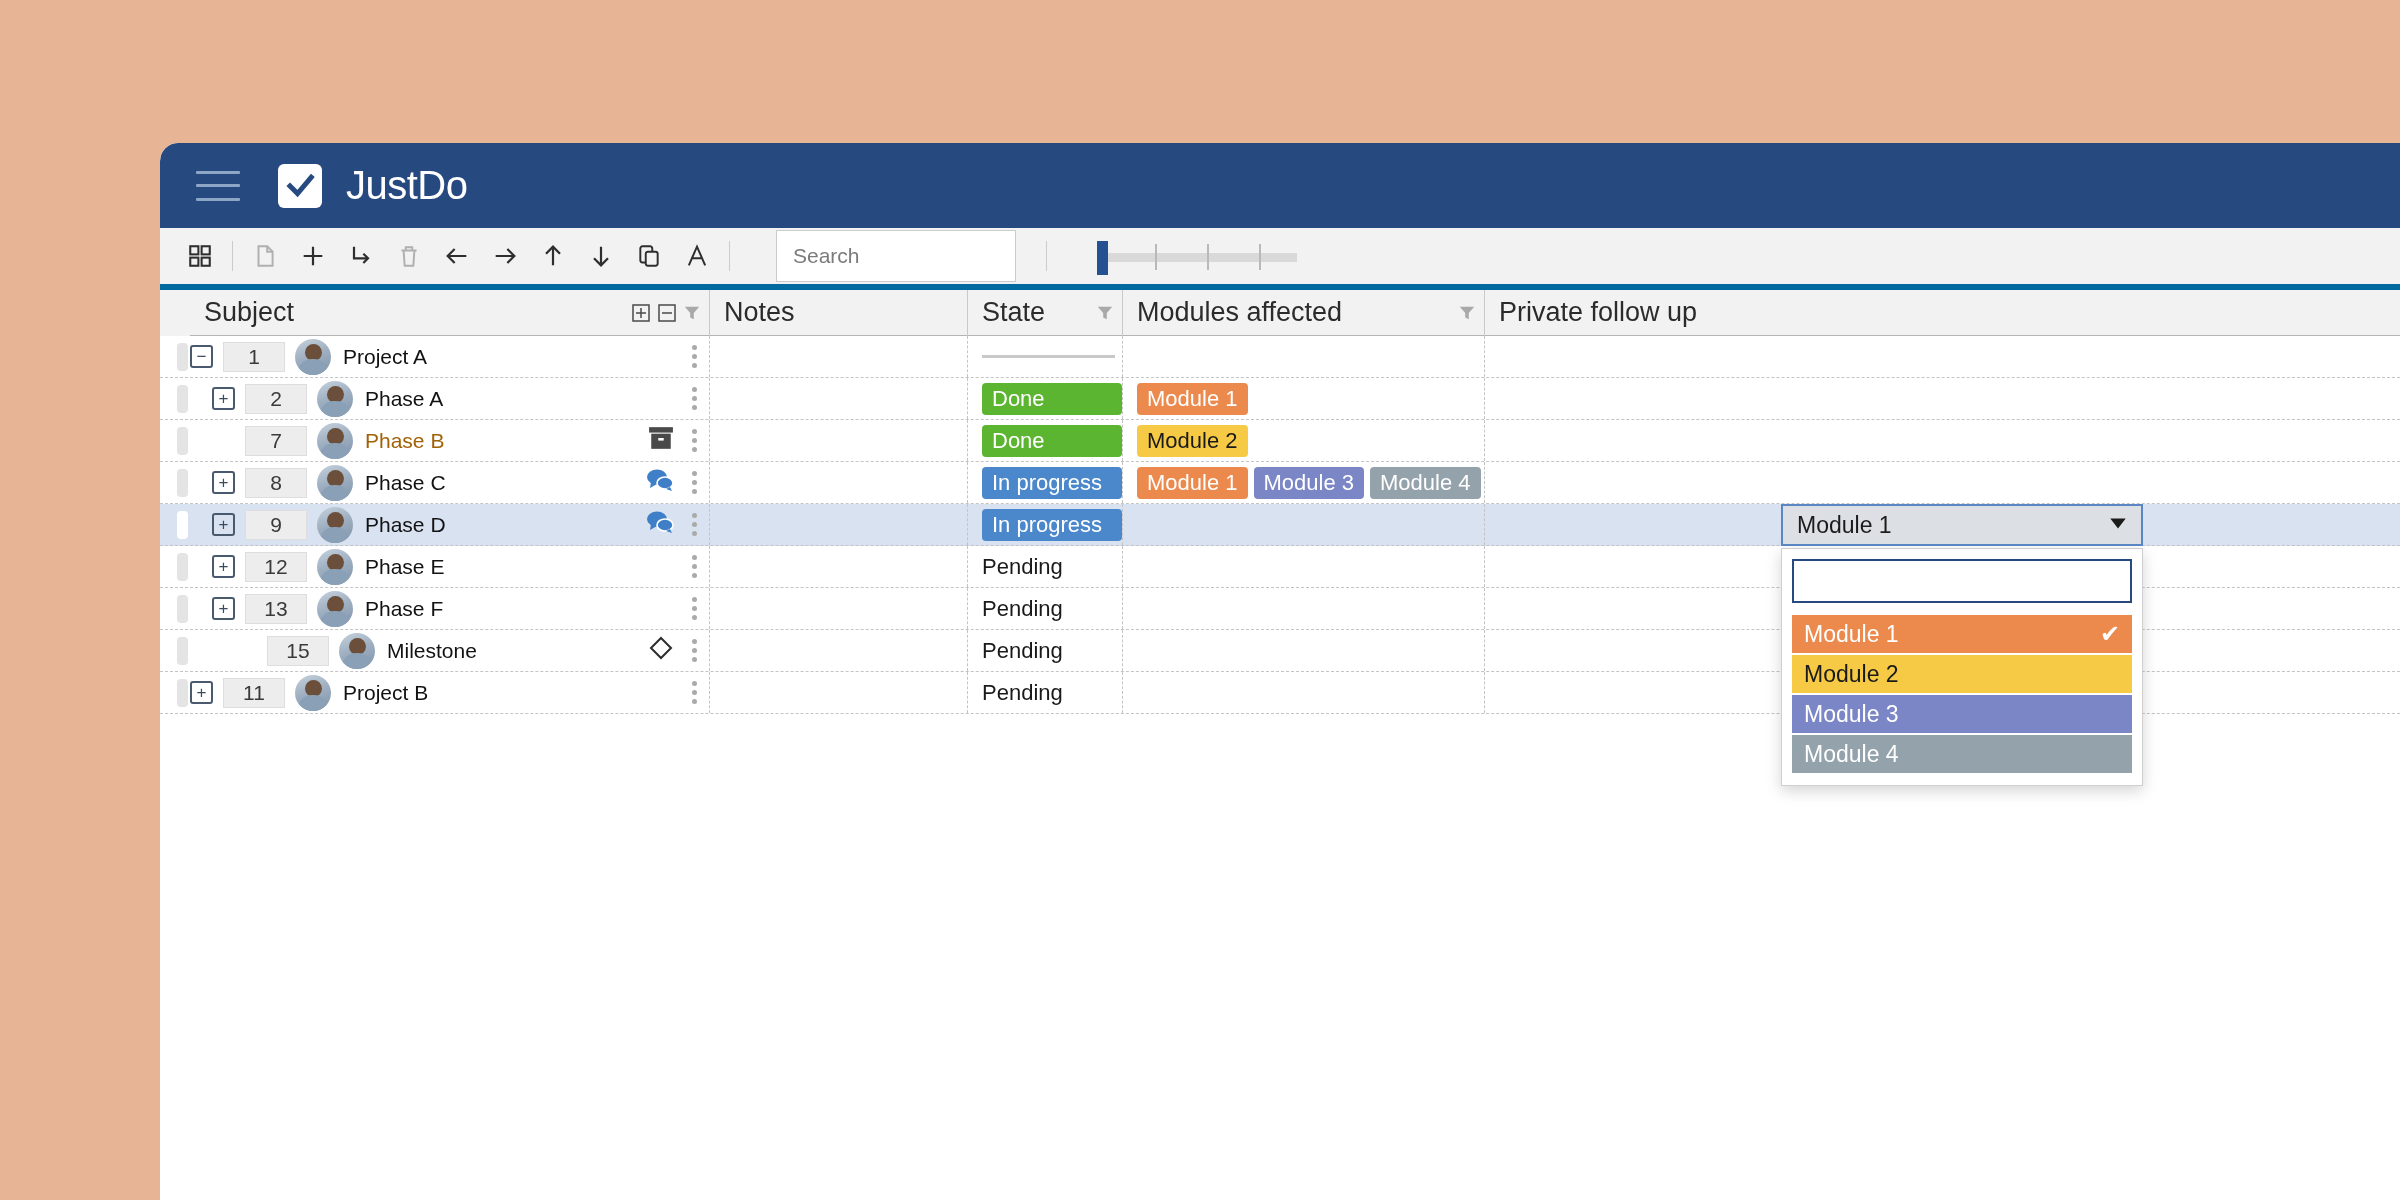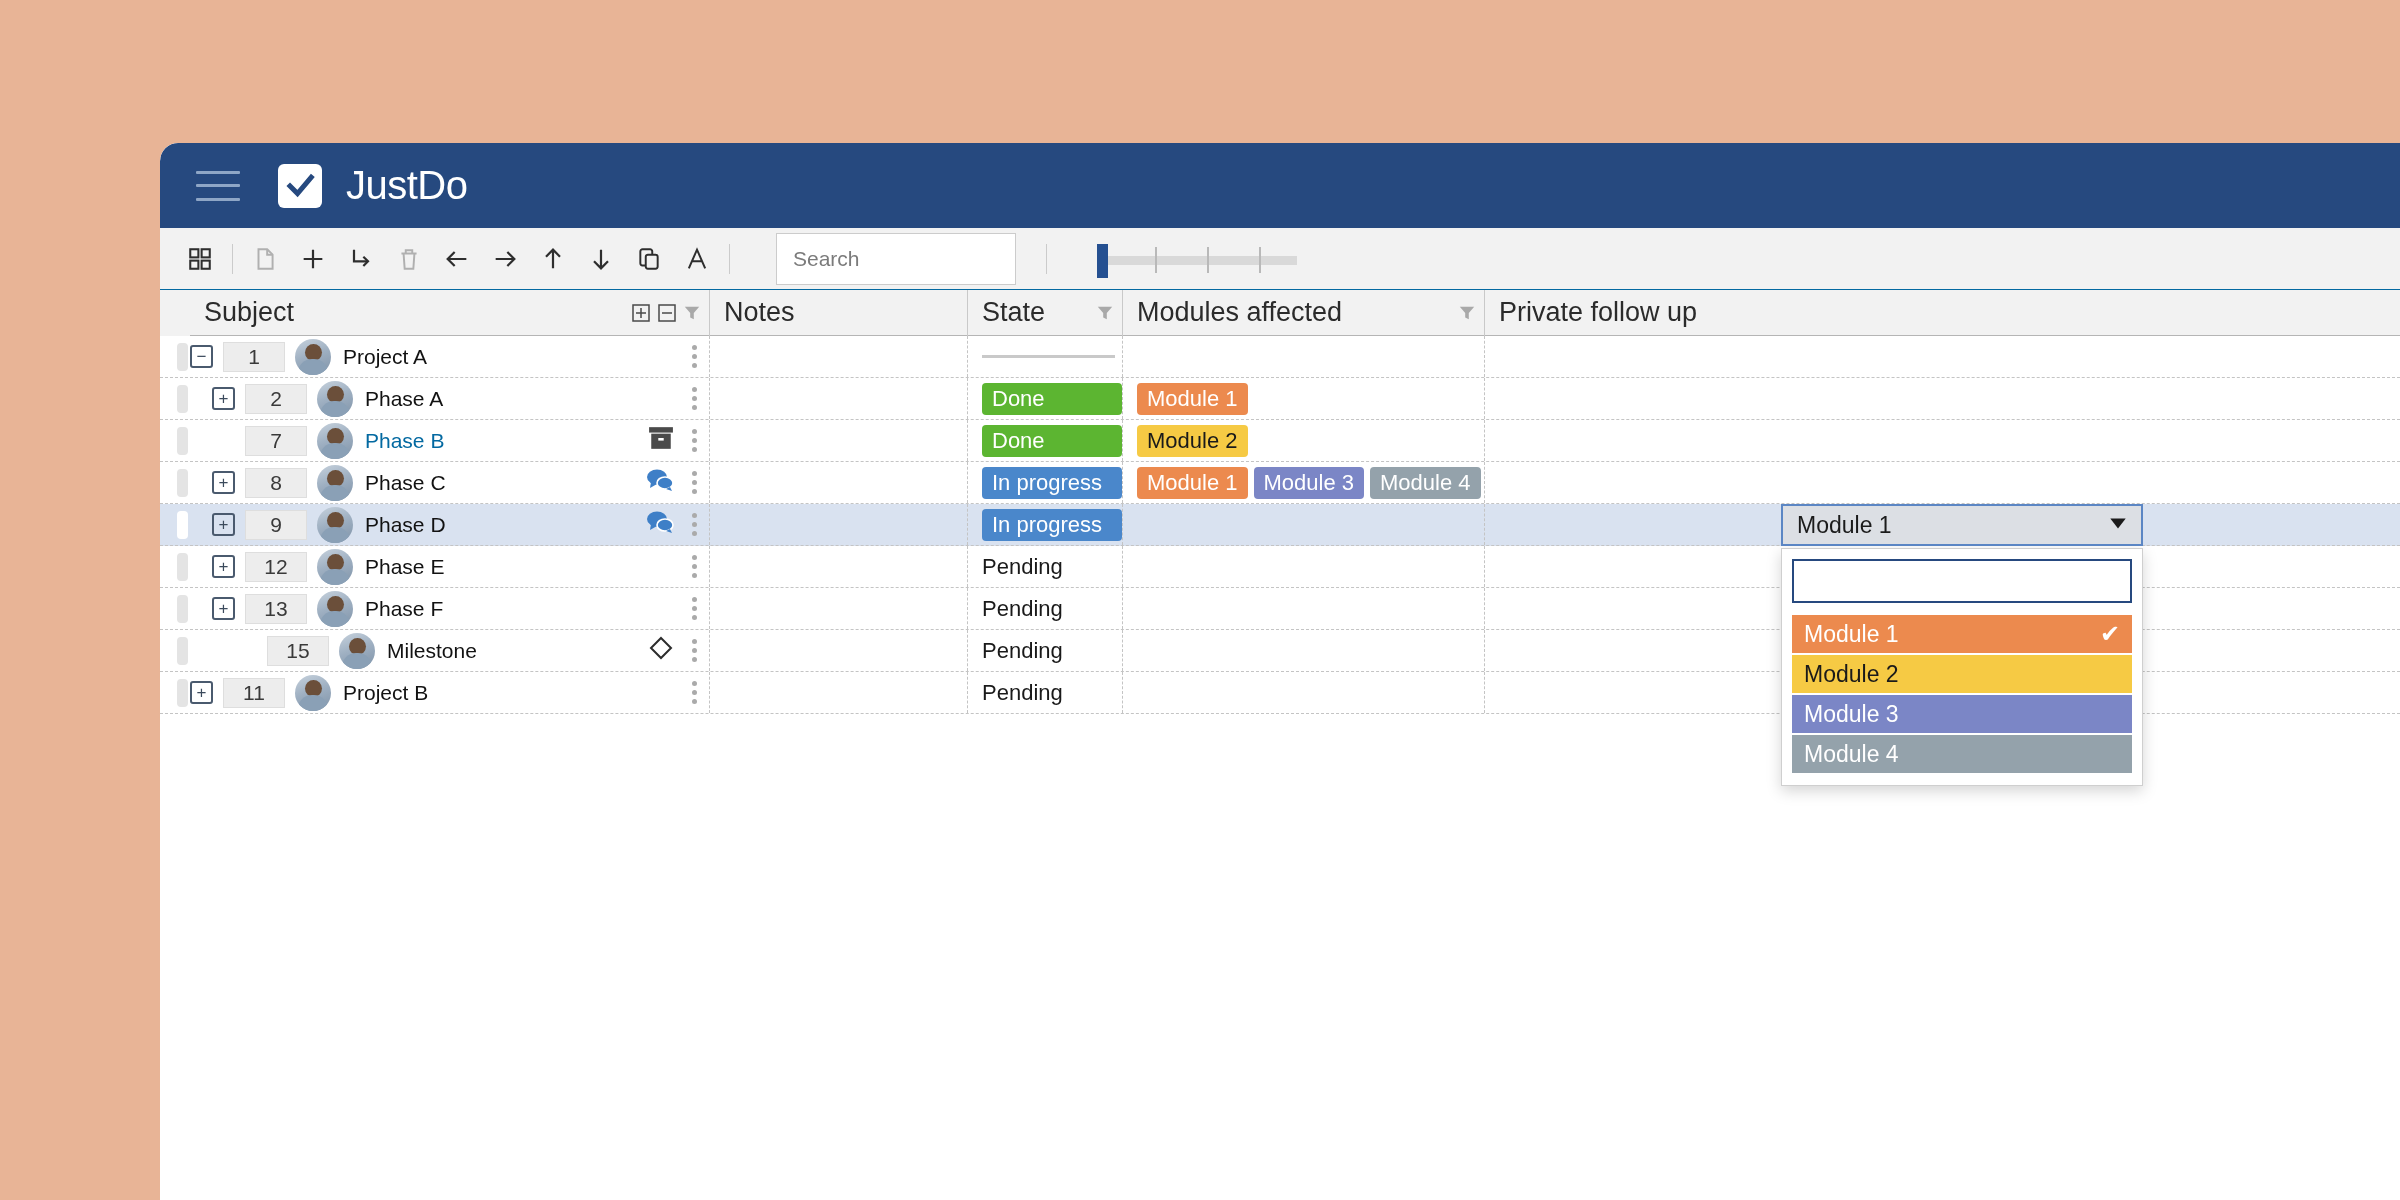--- a/index.html
+++ b/index.html
@@ -39,21 +39,21 @@
   #brand-mark svg { width: 30px; height: 30px; }
   #brand-name { color: #ffffff; font-size: 40px; letter-spacing: -0.5px; margin-left: 24px; font-weight: 400; }
 
   
   #toolbar {
     height: 62px;
     background: #f2f2f2;
     display: flex;
     align-items: center;
     padding-left: 16px;
-    border-bottom: 1px solid #0369a1;
+    border-bottom: 6px solid #0369a1;
   }
   .tb-btn {
     width: 48px; height: 48px;
     display: flex; align-items: center; justify-content: center;
     cursor: pointer; color: #3a3a3a;
   }
   .tb-btn svg { display: block; }
   .tb-sep { width: 1px; height: 30px; background: #cbcbcb; margin: 0 8px; }
   #search-wrap { margin-left: 38px; }
   #search-input {
@@ -143,21 +143,21 @@
     content: ""; position: absolute; left: 50%; top: 16%;
     width: 17px; height: 17px; margin-left: -8.5px; border-radius: 50%;
     background: #6b4f3a;
   }
   .avatar::after {
     content: ""; position: absolute; left: 50%; bottom: 0;
     width: 30px; height: 16px; margin-left: -15px;
     border-radius: 14px 14px 0 0; background: #8aa0b6;
   }
   .subj-title { margin-left: 12px; font-size: 21px; color: #121212; white-space: nowrap; }
-  .subj-title.muted { color: #0369a1; }
+  .subj-title.muted { color: #a16207; }
   .row-icons { margin-left: auto; display: flex; align-items: center; gap: 14px; padding-right: 8px; }
   .kebab { display: flex; flex-direction: column; gap: 4px; cursor: pointer; padding: 0 4px; }
   .kebab i { width: 5px; height: 5px; border-radius: 50%; background: #aaaaaa; display: block; }
 
   
   .badge {
     display: inline-flex; align-items: center;
     height: 32px; padding: 0 10px; border-radius: 4px;
     font-size: 22px; color: #ffffff; white-space: nowrap;
   }

